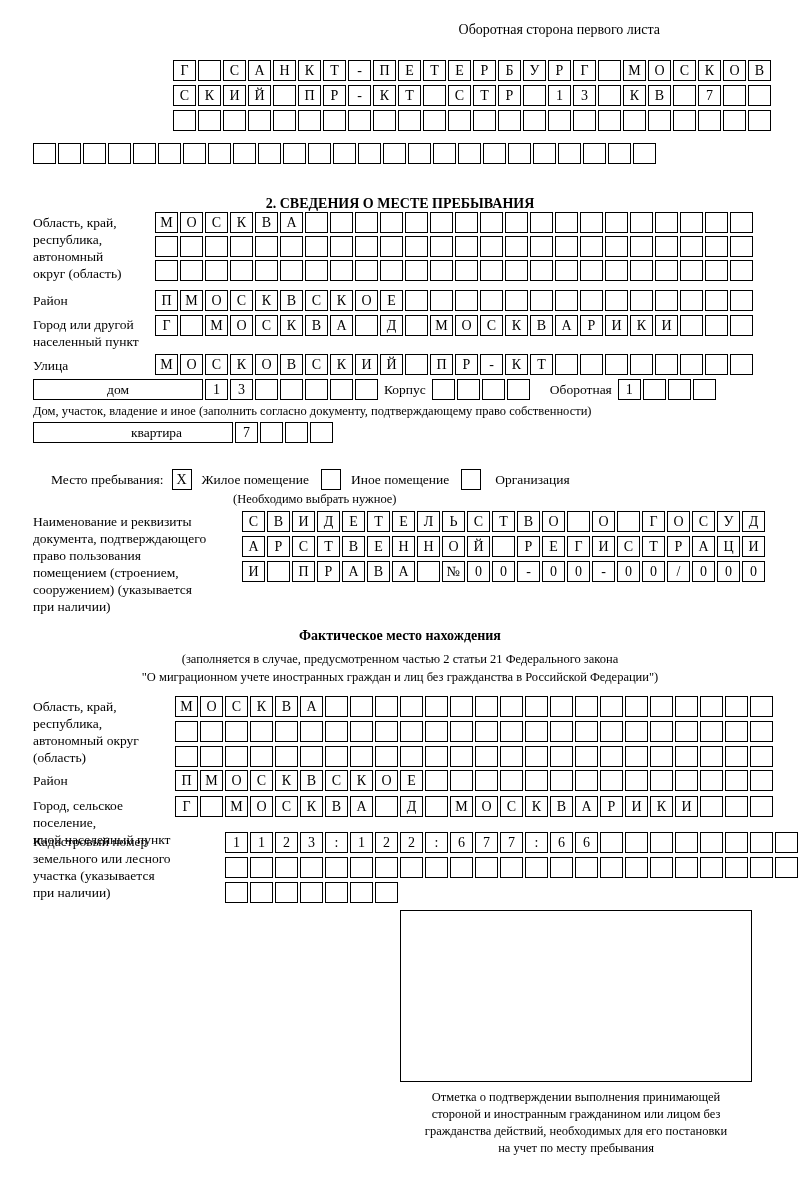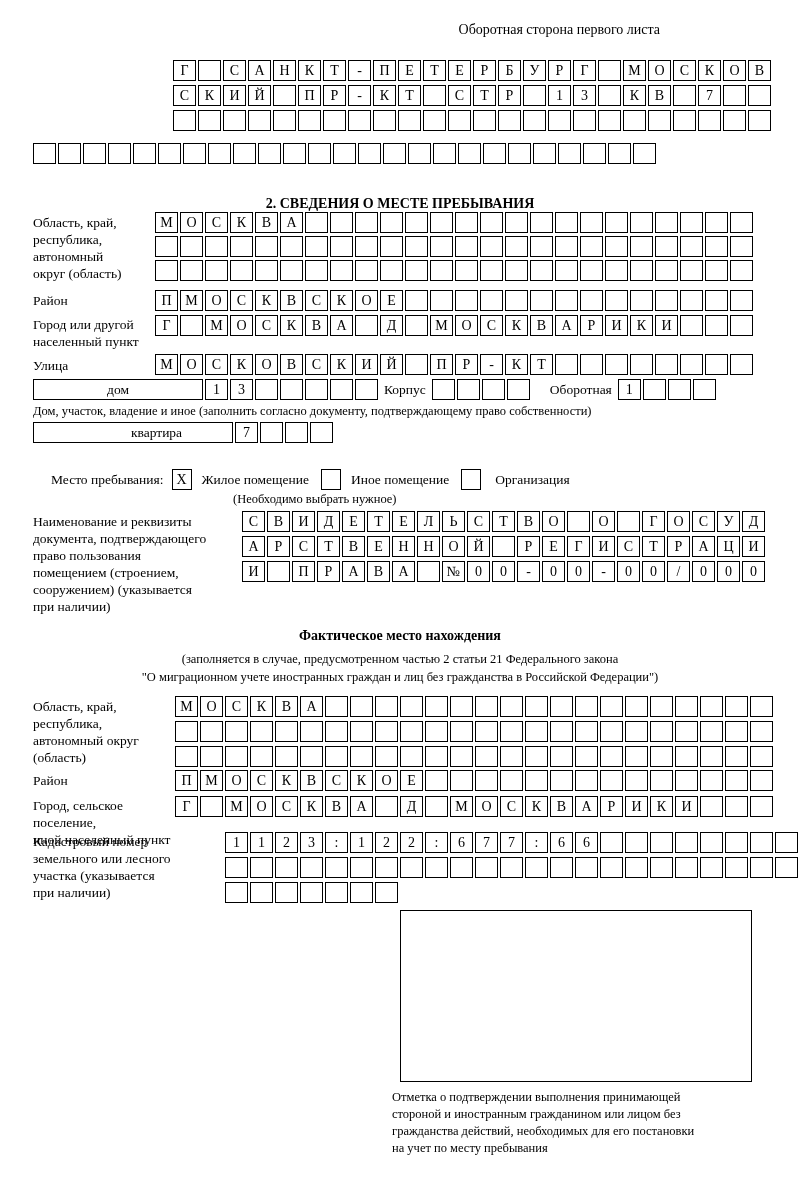--- a/index.html
+++ b/index.html
@@ -75,21 +75,21 @@
   .blockabs {
     position: absolute;
   }
   .stamp-box {
     position: absolute;
     border: 1px solid #000;
     box-sizing: border-box;
   }
   .stamp-caption {
     position: absolute;
-    text-align: left;
+    text-align: center;
     font-size: 12.5px;
     line-height: 17px;
   }
 </style>
 </head>
 <body>
 
 <div class="page">
 
   <div class="hdr-right">Оборотная сторона первого листа</div>

